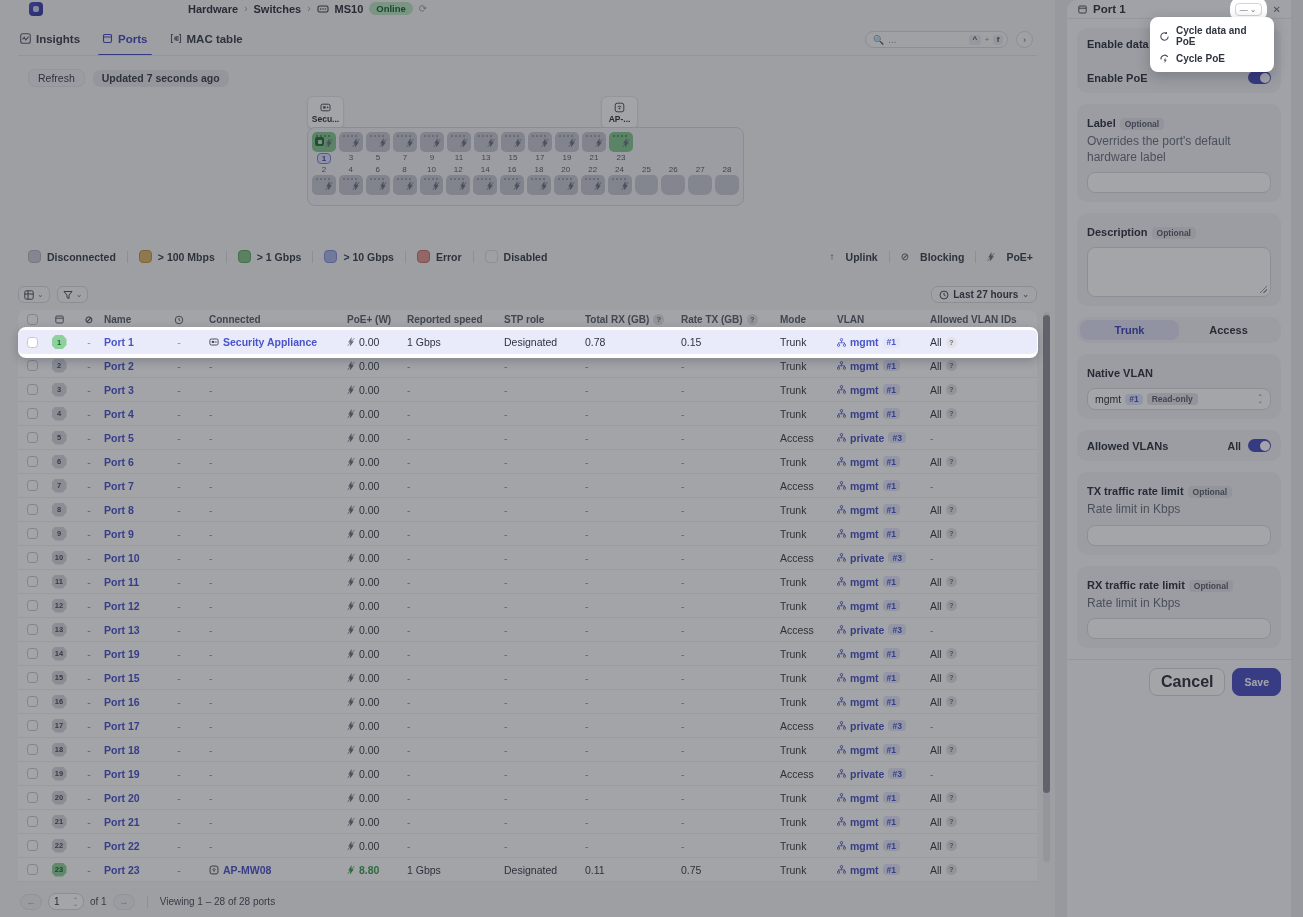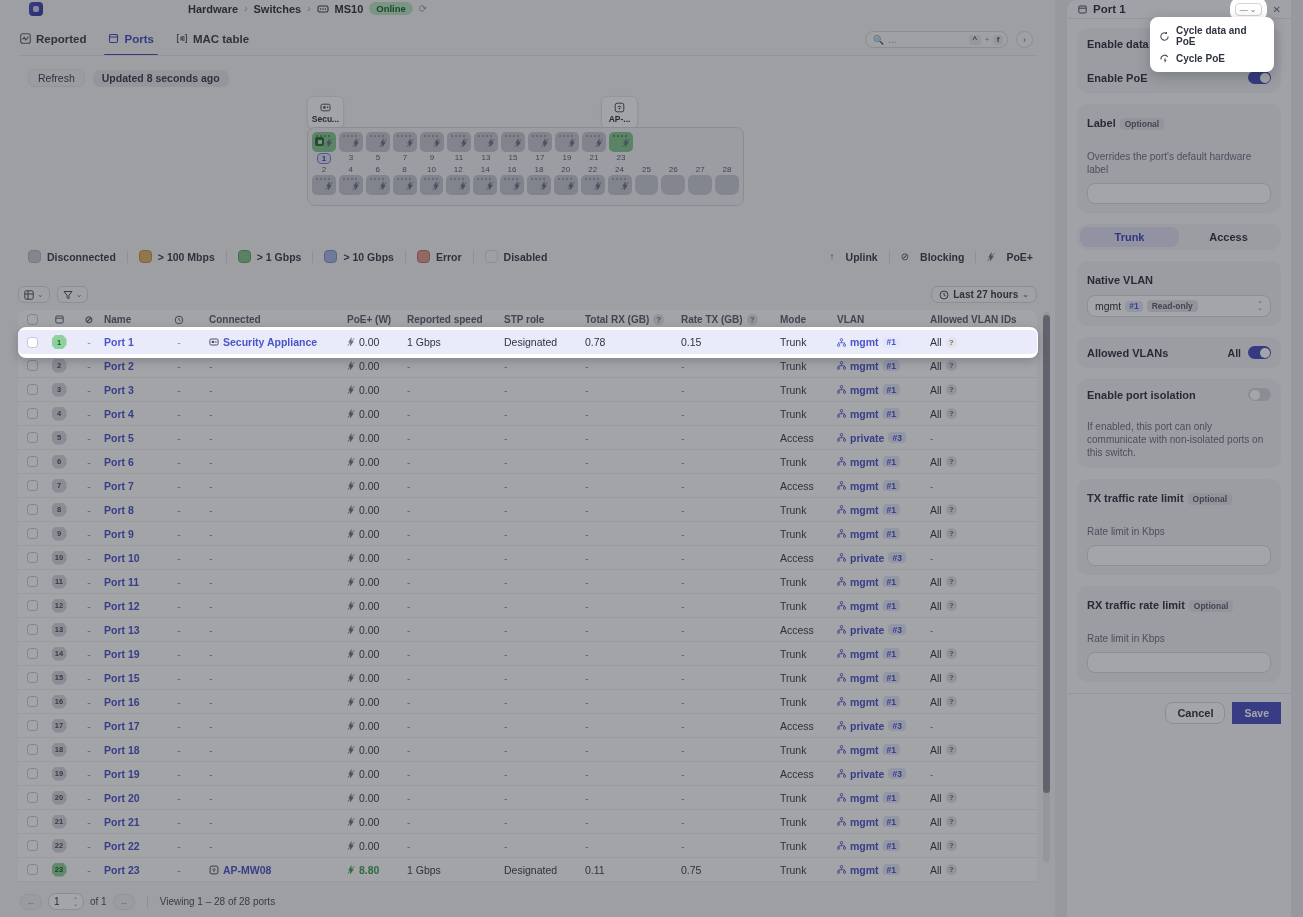--- a/index.html
+++ b/index.html
@@ -122,41 +122,41 @@
   .panel-header { display:flex; align-items:center; height:19px; padding:0 10px; gap:5px; border-bottom:1px solid #e7e8ec; }
   .panel-title { font-size:11.5px; font-weight:bold; color:#2e3440; }
   .picon { color:#4a505c; }
   .more-btn { margin-left:auto; width:27px; height:13px; border:1px solid #d2d4da; border-radius:4px; background:#fff; display:flex; align-items:center; justify-content:center; gap:2px; font-size:8px; color:#5a6170; position:relative; z-index:65; box-shadow:0 0 0 5px #ffffff; }
   .close-x { font-size:10px; color:#6a7180; margin-left:6px; }
   .pbody { padding:9px 10px 0 10px; }
   .pcard { background:#f1f2f5; border-radius:10px; padding:9px 10px; margin-bottom:11px; }
   .prow-flex { display:flex; align-items:center; justify-content:space-between; }
   .plabel { font-size:11px; font-weight:bold; color:#2e3440; }
   .opt { background:#e3e4ea; border-radius:4px; font-size:8.5px; font-weight:bold; color:#5a6170; padding:1px 5px; margin-left:4px; }
-  .phelp { font-size:10px; color:#6a7180; margin-top:19px; line-height:1.3; }
+  .phelp { font-size:12px; color:#6a7180; margin-top:3px; line-height:1.3; }
   .pinput { margin-top:7px; height:21px; background:#fff; border:1px solid #d9dbe0; border-radius:8px; }
   .ptextarea { margin-top:7px; height:50px; background:#fff; border:1px solid #d9dbe0; border-radius:8px; position:relative; }
   .ptextarea:after { content:""; position:absolute; right:3px; bottom:3px; width:7px; height:7px;
       background:linear-gradient(135deg,transparent 45%,#9aa0ab 45%,#9aa0ab 55%,transparent 55%,transparent 70%,#9aa0ab 70%,#9aa0ab 80%,transparent 80%); }
   .pselect { margin-top:7px; height:22px; background:#fff; border:1px solid #d9dbe0; border-radius:8px; display:flex; align-items:center; padding:0 7px; font-size:10.5px; color:#2e3440; gap:4px; }
   .sel-chev { margin-left:auto; display:flex; flex-direction:column; line-height:4.5px; font-size:6.5px; color:#7a8090; }
   .toggle { width:23px; height:13px; border-radius:7px; background:#474dbe; position:relative; flex:0 0 auto; }
   .toggle:after { content:""; position:absolute; top:1.5px; right:1.5px; width:10px; height:10px; border-radius:50%; background:#fff; }
   .toggle.off { background:#d6d8de; }
   .toggle.off:after { right:auto; left:1.5px; }
   .prow-gap { margin-top:21px; }
   .seg { display:flex; background:#f1f2f5; border-radius:10px; padding:3px; margin-bottom:11px; }
   .seg-btn { flex:1; text-align:center; font-size:11px; font-weight:bold; color:#2e3440; padding:4px 0; border-radius:8px; }
   .seg-btn.active { background:#dfe1f7; color:#4046b8; }
   .ro { background:#e3e4ea; border-radius:4px; font-size:8.5px; font-weight:bold; color:#5a6170; padding:1px 5px; }
   .all-lbl { font-size:10.5px; font-weight:bold; color:#2e3440; margin-right:7px; }
   .pfoot-div { height:1px; background:#e7e8ec; margin:2px -10px 0 -10px; }
   .pfoot { display:flex; justify-content:flex-end; gap:7px; padding:8px 0; }
-  .btn-cancel { background:#fff; border:1px solid #d6d8de; border-radius:8px; font-size:11px; font-weight:bold; color:#2e3440; padding:4px 11px; }
-  .btn-save { background:#4b51c5; border:1px solid #4b51c5; border-radius:0; font-size:10.5px; font-weight:bold; color:#fff; padding:0 11px;text-align:right; }
+  .btn-cancel { background:#fff; border:1px solid #d6d8de; border-radius:8px; font-size:16px; font-weight:bold; color:#2e3440; padding:4px 11px; }
+  .btn-save { background:#4b51c5; border:1px solid #4b51c5; border-radius:8px; font-size:10.5px; font-weight:bold; color:#fff; padding:0 11px;text-align:right; }
 
   
   .popover { position:absolute; left:1150px; top:17px; width:124px; background:#fff; border-radius:8px; box-shadow:0 4px 14px rgba(20,22,40,.25); z-index:70; padding:5px 0; }
   .mitem { display:flex; align-items:center; gap:6px; font-size:10px; color:#2e3440; font-weight:bold; padding:3px 9px; }
   .mitem .micon { color:#4a505c; display:flex; }
 
   svg { display:block; }
 </style>
 </head>
 <body>
@@ -185,21 +185,21 @@
   </div>
 
   <div class="tabs">
     <div class="tab">
       <span class="ticon">
           <svg width="11" height="11" viewBox="0 0 11 11">
             <rect x="0.7" y="0.7" width="9.6" height="9.6" rx="2" fill="none" stroke="currentColor" stroke-width="1.1"></rect>
             <path d="M2.5 6.5 L4.2 4.2 L5.8 7 L8.5 3.6" fill="none" stroke="currentColor" stroke-width="1.1"></path>
           </svg>
         </span>
-      <span>Reported</span>
+      <span>Insights</span>
     </div>
     <div class="tab active">
       <span class="ticon">
           <svg width="11" height="11" viewBox="0 0 11 11">
             <path d="M1.5 4 V2.5 Q1.5 1.5 2.5 1.5 H8.5 Q9.5 1.5 9.5 2.5 V4 M1.5 4 H9.5 V8 Q9.5 9.5 8 9.5 H3 Q1.5 9.5 1.5 8 Z" fill="none" stroke="currentColor" stroke-width="1.1"></path>
           </svg>
         </span>
       <span>Ports</span>
     </div>
     <div class="tab">
@@ -218,21 +218,21 @@
     <span class="ph">...</span>
     <span class="key">^</span>
     <span class="kplus">+</span>
     <span class="key">f</span>
   </div>
   <div class="collapse-btn">›</div>
   <div class="tabs-divider"></div>
 
   <div class="refresh-row">
     <button class="btn-refresh">Refresh</button>
-    <span class="chip-updated">Updated 8 seconds ago</span>
+    <span class="chip-updated">Updated 7 seconds ago</span>
   </div>
 
   <div class="diagram">
     <div class="dev-chip" style="left:0px">
       <span class="dicon">
           <svg width="11" height="11" viewBox="0 0 11 11">
             <rect x="1" y="2.2" width="9" height="6.6" rx="1.5" fill="none" stroke="currentColor" stroke-width="1"></rect>
             <rect x="3.1" y="4.3" width="2.6" height="2.2" fill="currentColor"></rect>
             <circle cx="7.6" cy="5.4" r="0.8" fill="currentColor"></circle>
           </svg>
@@ -1624,20 +1624,24 @@
         <span class="toggle"></span>
       </div>
     </div>
 
     <div class="pcard">
       <div><span class="plabel">Label</span><span class="opt">Optional</span></div>
       <div class="phelp">Overrides the port's default hardware label</div>
       <div class="pinput"></div>
     </div>
 
+    <div class="pcard">
+      <div><span class="plabel">Description</span><span class="opt">Optional</span></div>
+      <div class="ptextarea"></div>
+    </div>
 
 
     <div class="seg">
       <div class="seg-btn active">Trunk</div>
       <div class="seg-btn">Access</div>
     </div>
 
     <div class="pcard">
       <div><span class="plabel">Native VLAN</span></div>
       <div class="pselect">
@@ -1654,27 +1658,20 @@
     <div class="pcard">
       <div class="prow-flex">
         <span class="plabel">Allowed VLANs</span>
         <span style="display:flex;align-items:center;">
           <span class="all-lbl">All</span>
           <span class="toggle"></span>
         </span>
       </div>
     </div>
 
-    <div class="pcard">
-      <div class="prow-flex">
-        <span class="plabel">Enable port isolation</span>
-        <span class="toggle off"></span>
-      </div>
-      <div class="phelp">If enabled, this port can only communicate with non-isolated ports on this switch.</div>
-    </div>
 
     <div class="pcard">
       <div><span class="plabel">TX traffic rate limit</span><span class="opt">Optional</span></div>
       <div class="phelp">Rate limit in Kbps</div>
       <div class="pinput"></div>
     </div>
 
     <div class="pcard">
       <div><span class="plabel">RX traffic rate limit</span><span class="opt">Optional</span></div>
       <div class="phelp">Rate limit in Kbps</div>

